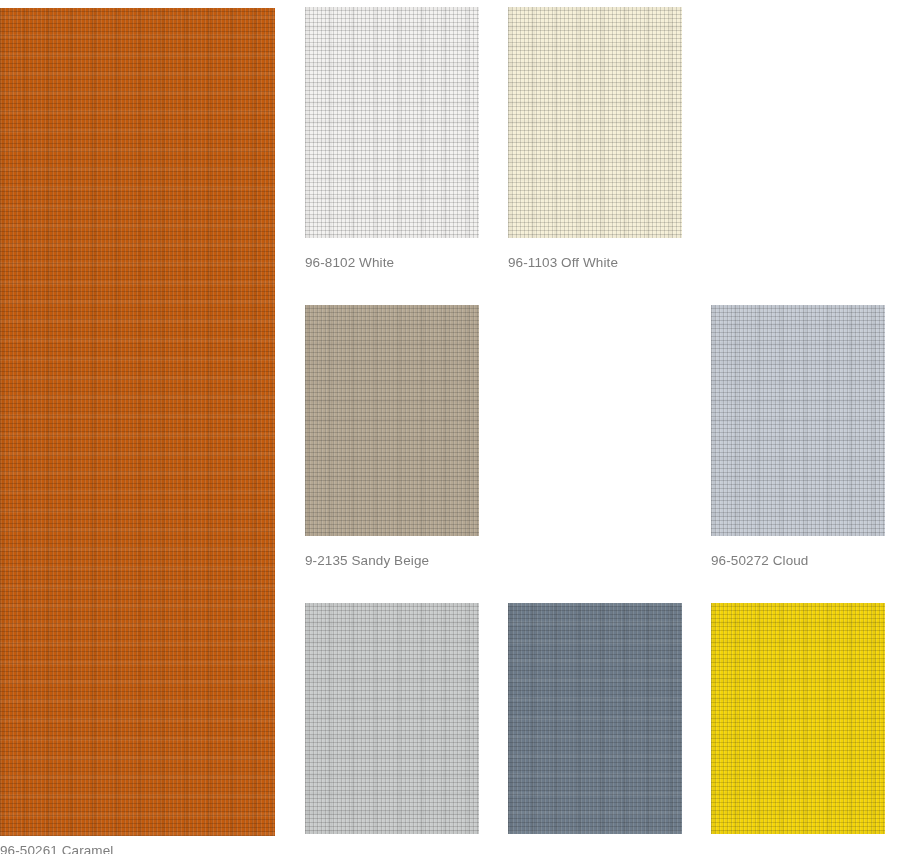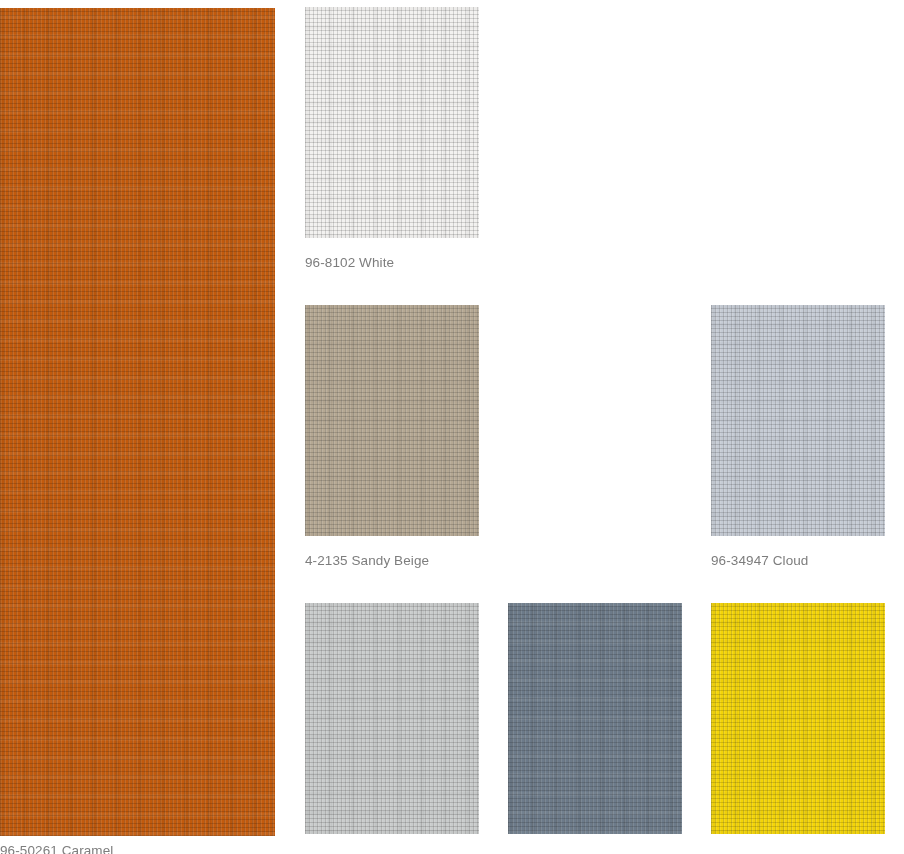--- a/index.html
+++ b/index.html
@@ -158,30 +158,34 @@
   </div>
   <div class="hero-label">96-50261 Caramel</div>
 
   <div class="grid">
 
     <div class="grid-row">
       <div class="cell col0">
         <div class="swatch-surface light" style="background-color: rgb(242, 241, 239);"></div>
         <div class="swatch-label">96-8102 White</div>
       </div>
+      <div class="cell col1">
+        <div class="swatch-surface light" style="background-color: rgb(245, 239, 215);"></div>
+        <div class="swatch-label">96-1103 Off White</div>
+      </div>
     </div>
 
     <div class="grid-row">
       <div class="cell col0">
         <div class="swatch-surface light" style="background-color: rgb(181, 168, 147);"></div>
-        <div class="swatch-label">4-2135 Sandy Beige</div>
+        <div class="swatch-label">9-2135 Sandy Beige</div>
       </div>
       <div class="cell col2">
         <div class="swatch-surface light" style="background-color: rgb(198, 204, 213);"></div>
-        <div class="swatch-label">96-34947 Cloud</div>
+        <div class="swatch-label">96-50272 Cloud</div>
       </div>
     </div>
 
     <div class="grid-row">
       <div class="cell col0">
         <div class="swatch-surface light" style="background-color: rgb(201, 204, 204);"></div>
         <div class="swatch-label">96-2171 Boulder</div>
       </div>
       <div class="cell col1">
         <div class="swatch-surface dark" style="background-color: rgb(108, 122, 137);"></div>

